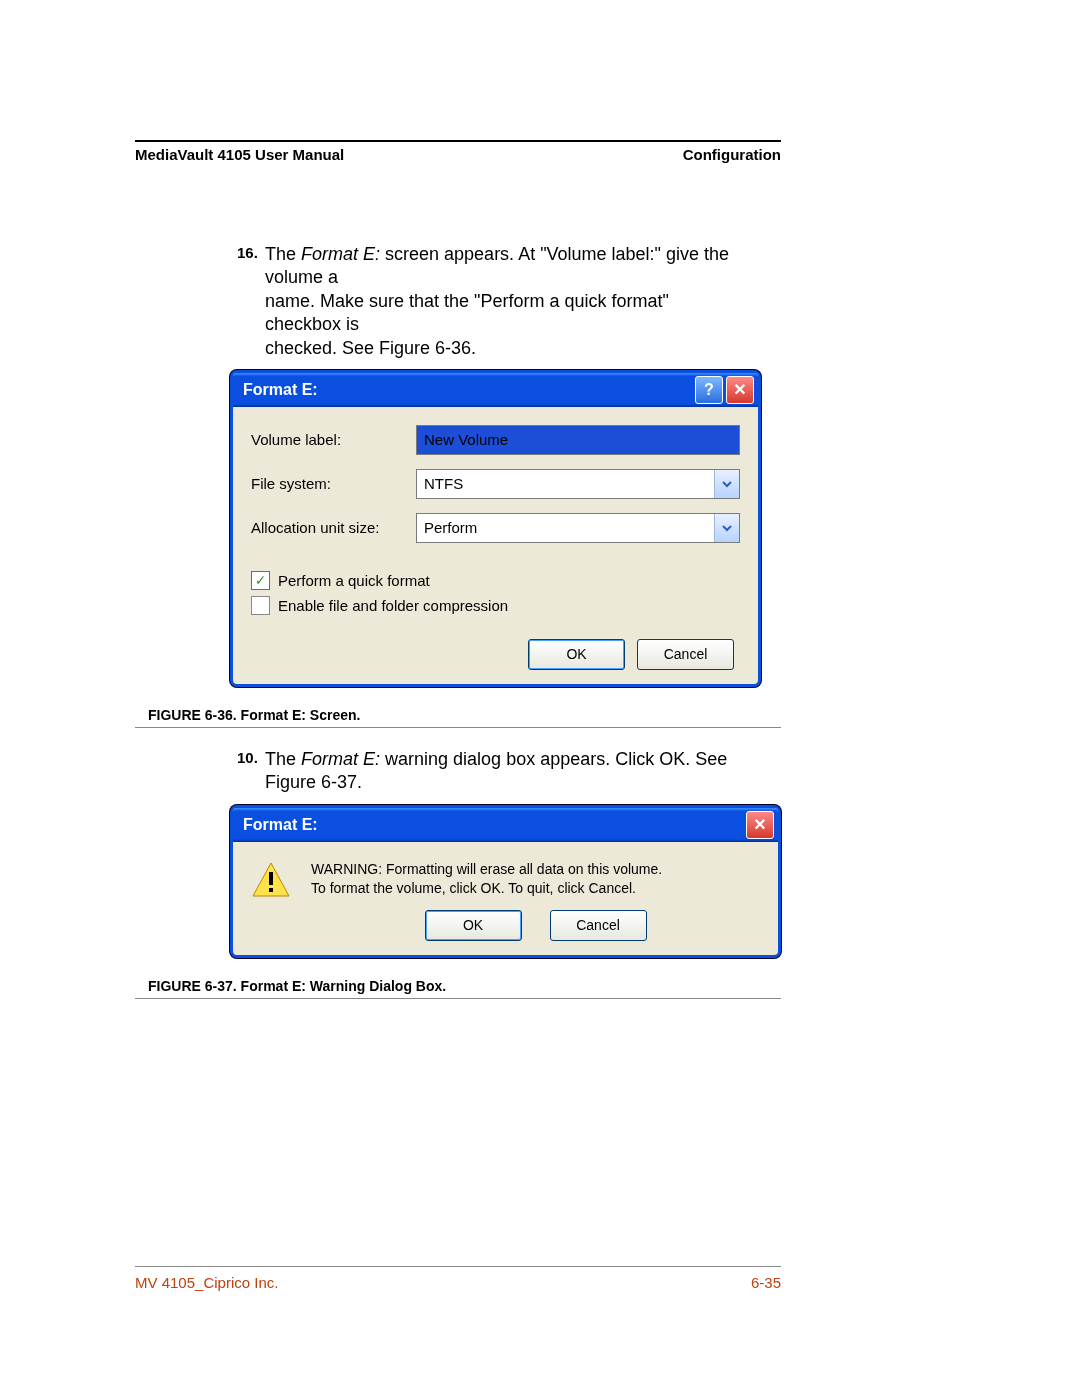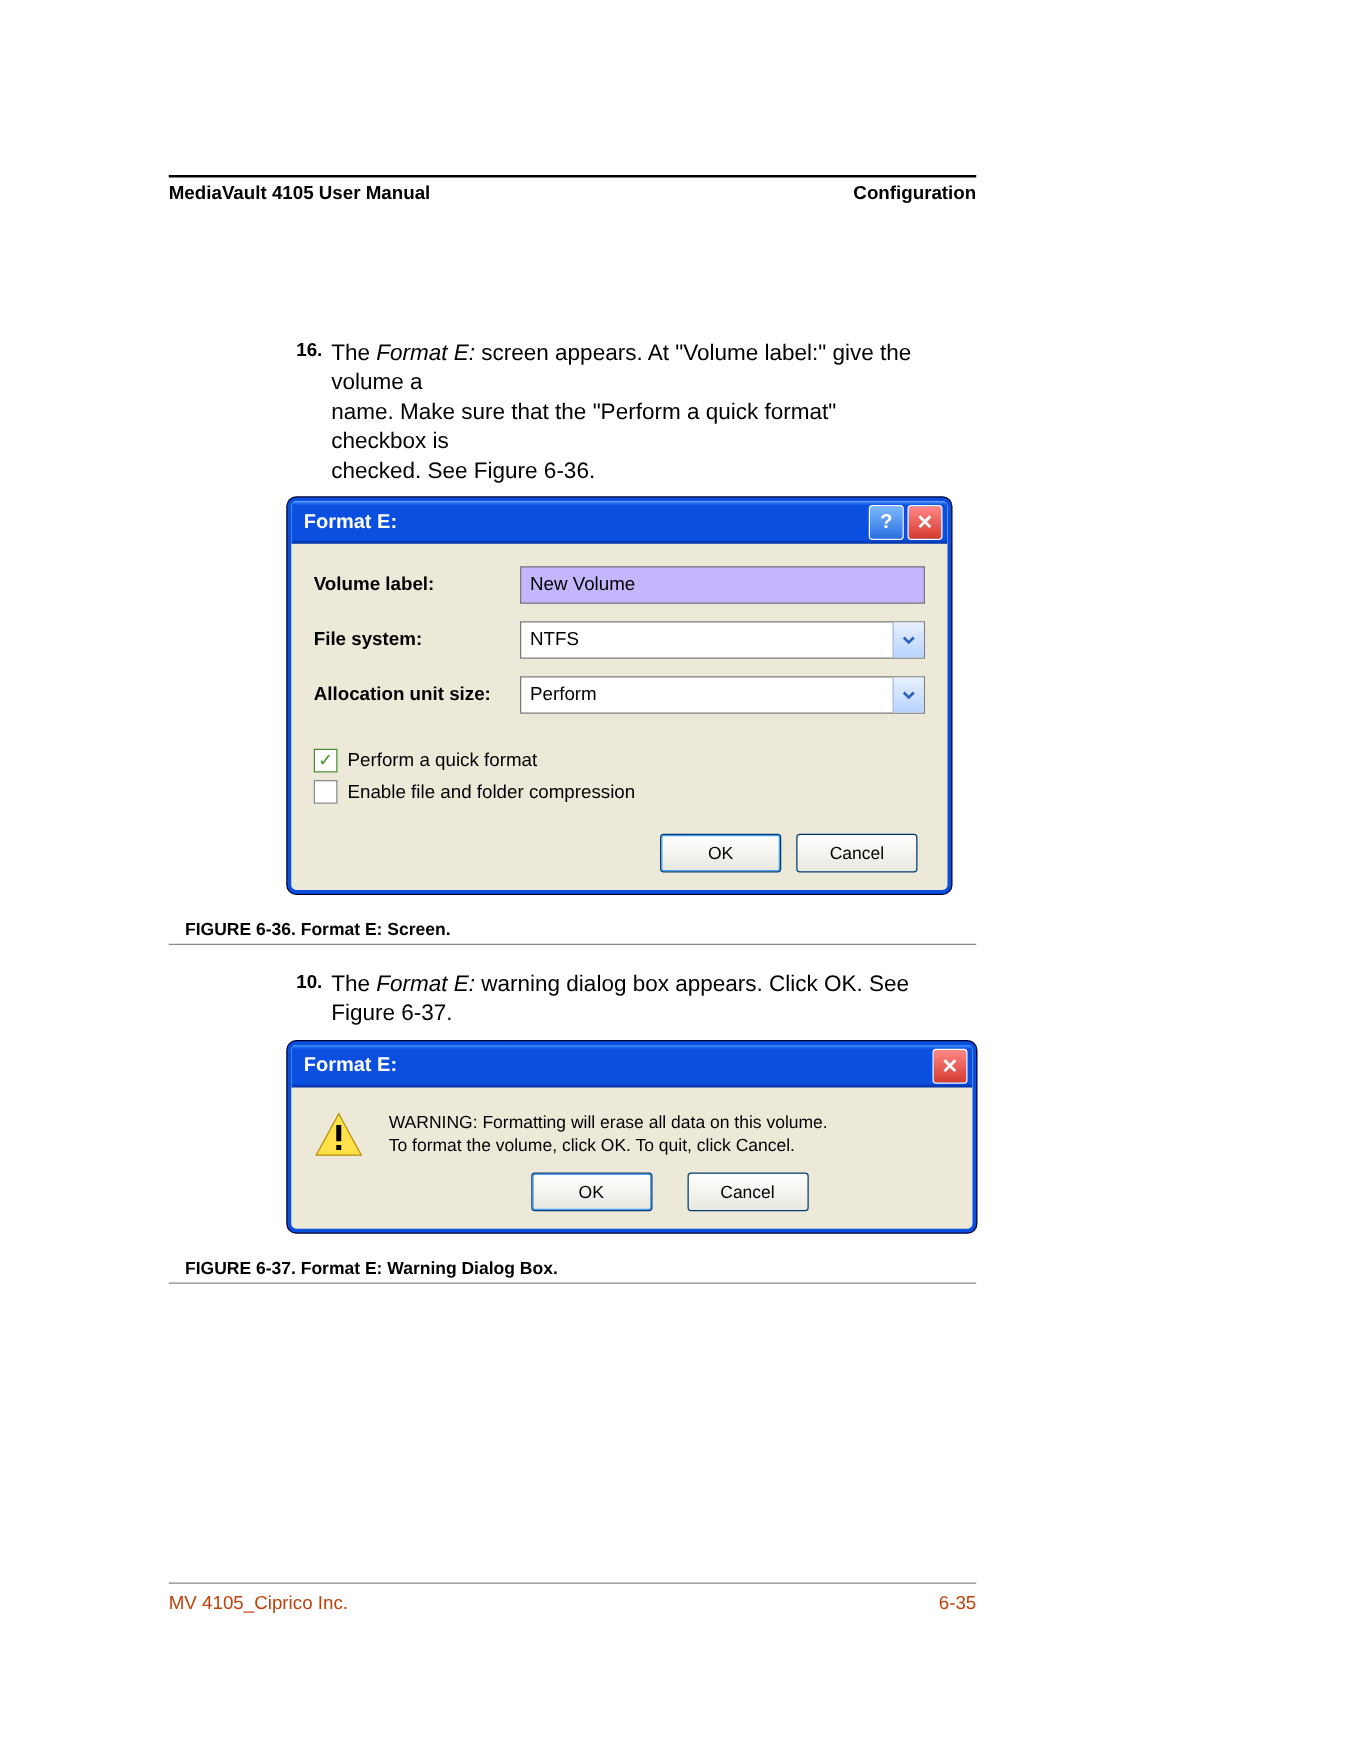--- a/index.html
+++ b/index.html
@@ -21,21 +21,21 @@
   }
   .header-row {
     display: flex;
     justify-content: space-between;
     font-size: 15px;
     font-weight: bold;
   }
   .body-text {
     font-size: 18px;
     line-height: 1.3;
-    margin-top: 108px;
+    margin-top: 80px;
     margin-left: 130px;
     margin-right: 40px;
   }
   .step-num {
     font-weight: bold;
     font-size: 15px;
     margin-left: -28px;
     float: left;
   }
   .italic { font-style: italic; }
@@ -79,27 +79,26 @@
     position: relative;
   }
   .form-row {
     display: flex;
     align-items: center;
     margin-bottom: 14px;
   }
   .form-label {
     width: 165px;
     font-size: 15px;
-    font-weight: bold;
   }
   .xp-input {
     flex: 1;
     height: 28px;
     border: 1px solid #7a7a7a;
-    background: #c4b5fd;
+    background: #1d4ed8;
     padding: 0 7px;
     font-size: 15px;
     font-family: Tahoma, Arial, sans-serif;
     display: flex;
     align-items: center;
   }
   .xp-select {
     flex: 1;
     display: flex;
     height: 28px;

